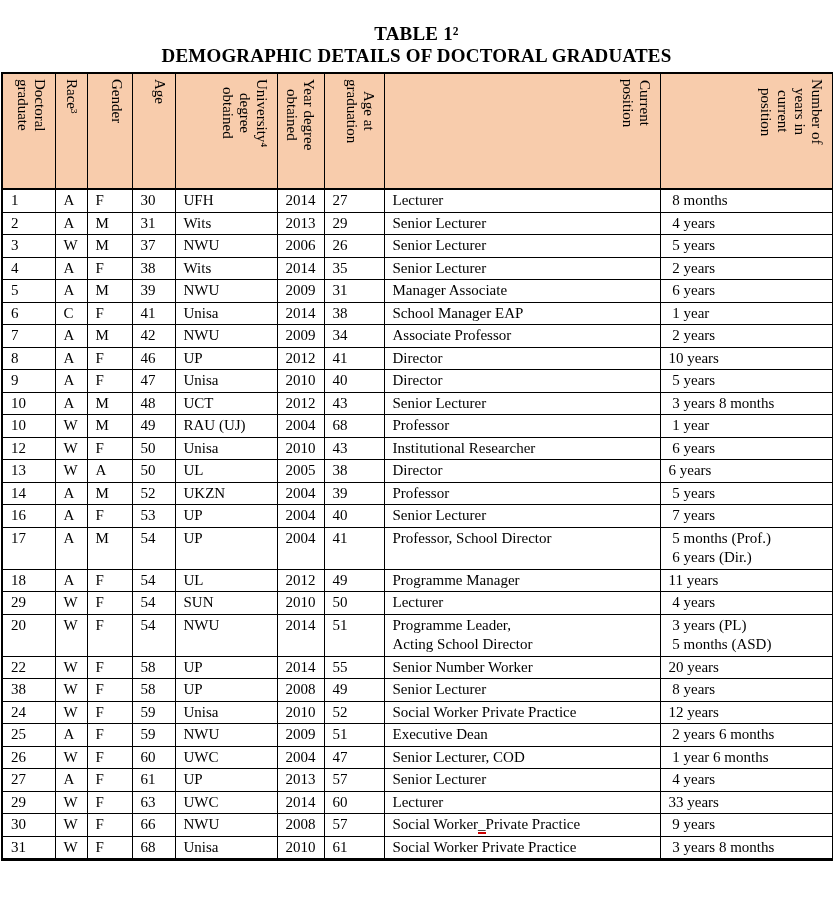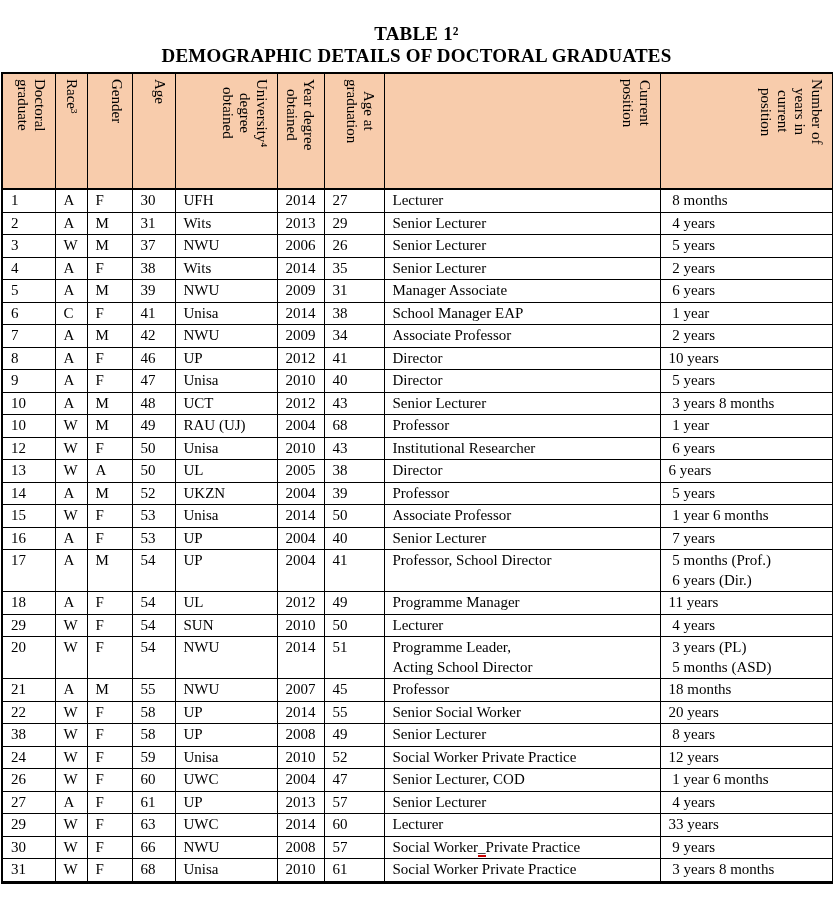--- a/index.html
+++ b/index.html
@@ -290,31 +290,20 @@
           <td class="c-race">A</td>
           <td class="c-gender">M</td>
           <td class="c-age">52</td>
           <td class="c-university">UKZN</td>
           <td class="c-year-degree">2004</td>
           <td class="c-age-at-graduation">39</td>
           <td class="c-current-position">Professor</td>
           <td class="c-years-in-position"> 5 years</td>
         </tr>
         <tr>
-          <td class="c-graduate">15</td>
-          <td class="c-race">W</td>
-          <td class="c-gender">F</td>
-          <td class="c-age">53</td>
-          <td class="c-university">Unisa</td>
-          <td class="c-year-degree">2014</td>
-          <td class="c-age-at-graduation">50</td>
-          <td class="c-current-position">Associate Professor</td>
-          <td class="c-years-in-position"> 1 year 6 months</td>
-        </tr>
-        <tr>
           <td class="c-graduate">16</td>
           <td class="c-race">A</td>
           <td class="c-gender">F</td>
           <td class="c-age">53</td>
           <td class="c-university">UP</td>
           <td class="c-year-degree">2004</td>
           <td class="c-age-at-graduation">40</td>
           <td class="c-current-position">Senior Lecturer</td>
           <td class="c-years-in-position"> 7 years</td>
         </tr>
@@ -359,39 +348,28 @@
           <td class="c-age">54</td>
           <td class="c-university">NWU</td>
           <td class="c-year-degree">2014</td>
           <td class="c-age-at-graduation">51</td>
           <td class="c-current-position">Programme Leader,
 Acting School Director</td>
           <td class="c-years-in-position"> 3 years (PL)
  5 months (ASD)</td>
         </tr>
         <tr>
-          <td class="c-graduate">21</td>
-          <td class="c-race">A</td>
-          <td class="c-gender">M</td>
-          <td class="c-age">55</td>
-          <td class="c-university">NWU</td>
-          <td class="c-year-degree">2007</td>
-          <td class="c-age-at-graduation">45</td>
-          <td class="c-current-position">Professor</td>
-          <td class="c-years-in-position">18 months</td>
-        </tr>
-        <tr>
           <td class="c-graduate">22</td>
           <td class="c-race">W</td>
           <td class="c-gender">F</td>
           <td class="c-age">58</td>
           <td class="c-university">UP</td>
           <td class="c-year-degree">2014</td>
           <td class="c-age-at-graduation">55</td>
-          <td class="c-current-position">Senior Social Worker</td>
+          <td class="c-current-position">Senior Number Worker</td>
           <td class="c-years-in-position">20 years</td>
         </tr>
         <tr>
           <td class="c-graduate">38</td>
           <td class="c-race">W</td>
           <td class="c-gender">F</td>
           <td class="c-age">58</td>
           <td class="c-university">UP</td>
           <td class="c-year-degree">2008</td>
           <td class="c-age-at-graduation">49</td>
@@ -403,20 +381,31 @@
           <td class="c-race">W</td>
           <td class="c-gender">F</td>
           <td class="c-age">59</td>
           <td class="c-university">Unisa</td>
           <td class="c-year-degree">2010</td>
           <td class="c-age-at-graduation">52</td>
           <td class="c-current-position">Social Worker Private Practice</td>
           <td class="c-years-in-position">12 years</td>
         </tr>
         <tr>
+          <td class="c-graduate">25</td>
+          <td class="c-race">A</td>
+          <td class="c-gender">F</td>
+          <td class="c-age">59</td>
+          <td class="c-university">NWU</td>
+          <td class="c-year-degree">2009</td>
+          <td class="c-age-at-graduation">51</td>
+          <td class="c-current-position">Executive Dean</td>
+          <td class="c-years-in-position"> 2 years 6 months</td>
+        </tr>
+        <tr>
           <td class="c-graduate">26</td>
           <td class="c-race">W</td>
           <td class="c-gender">F</td>
           <td class="c-age">60</td>
           <td class="c-university">UWC</td>
           <td class="c-year-degree">2004</td>
           <td class="c-age-at-graduation">47</td>
           <td class="c-current-position">Senior Lecturer, COD</td>
           <td class="c-years-in-position"> 1 year 6 months</td>
         </tr>

